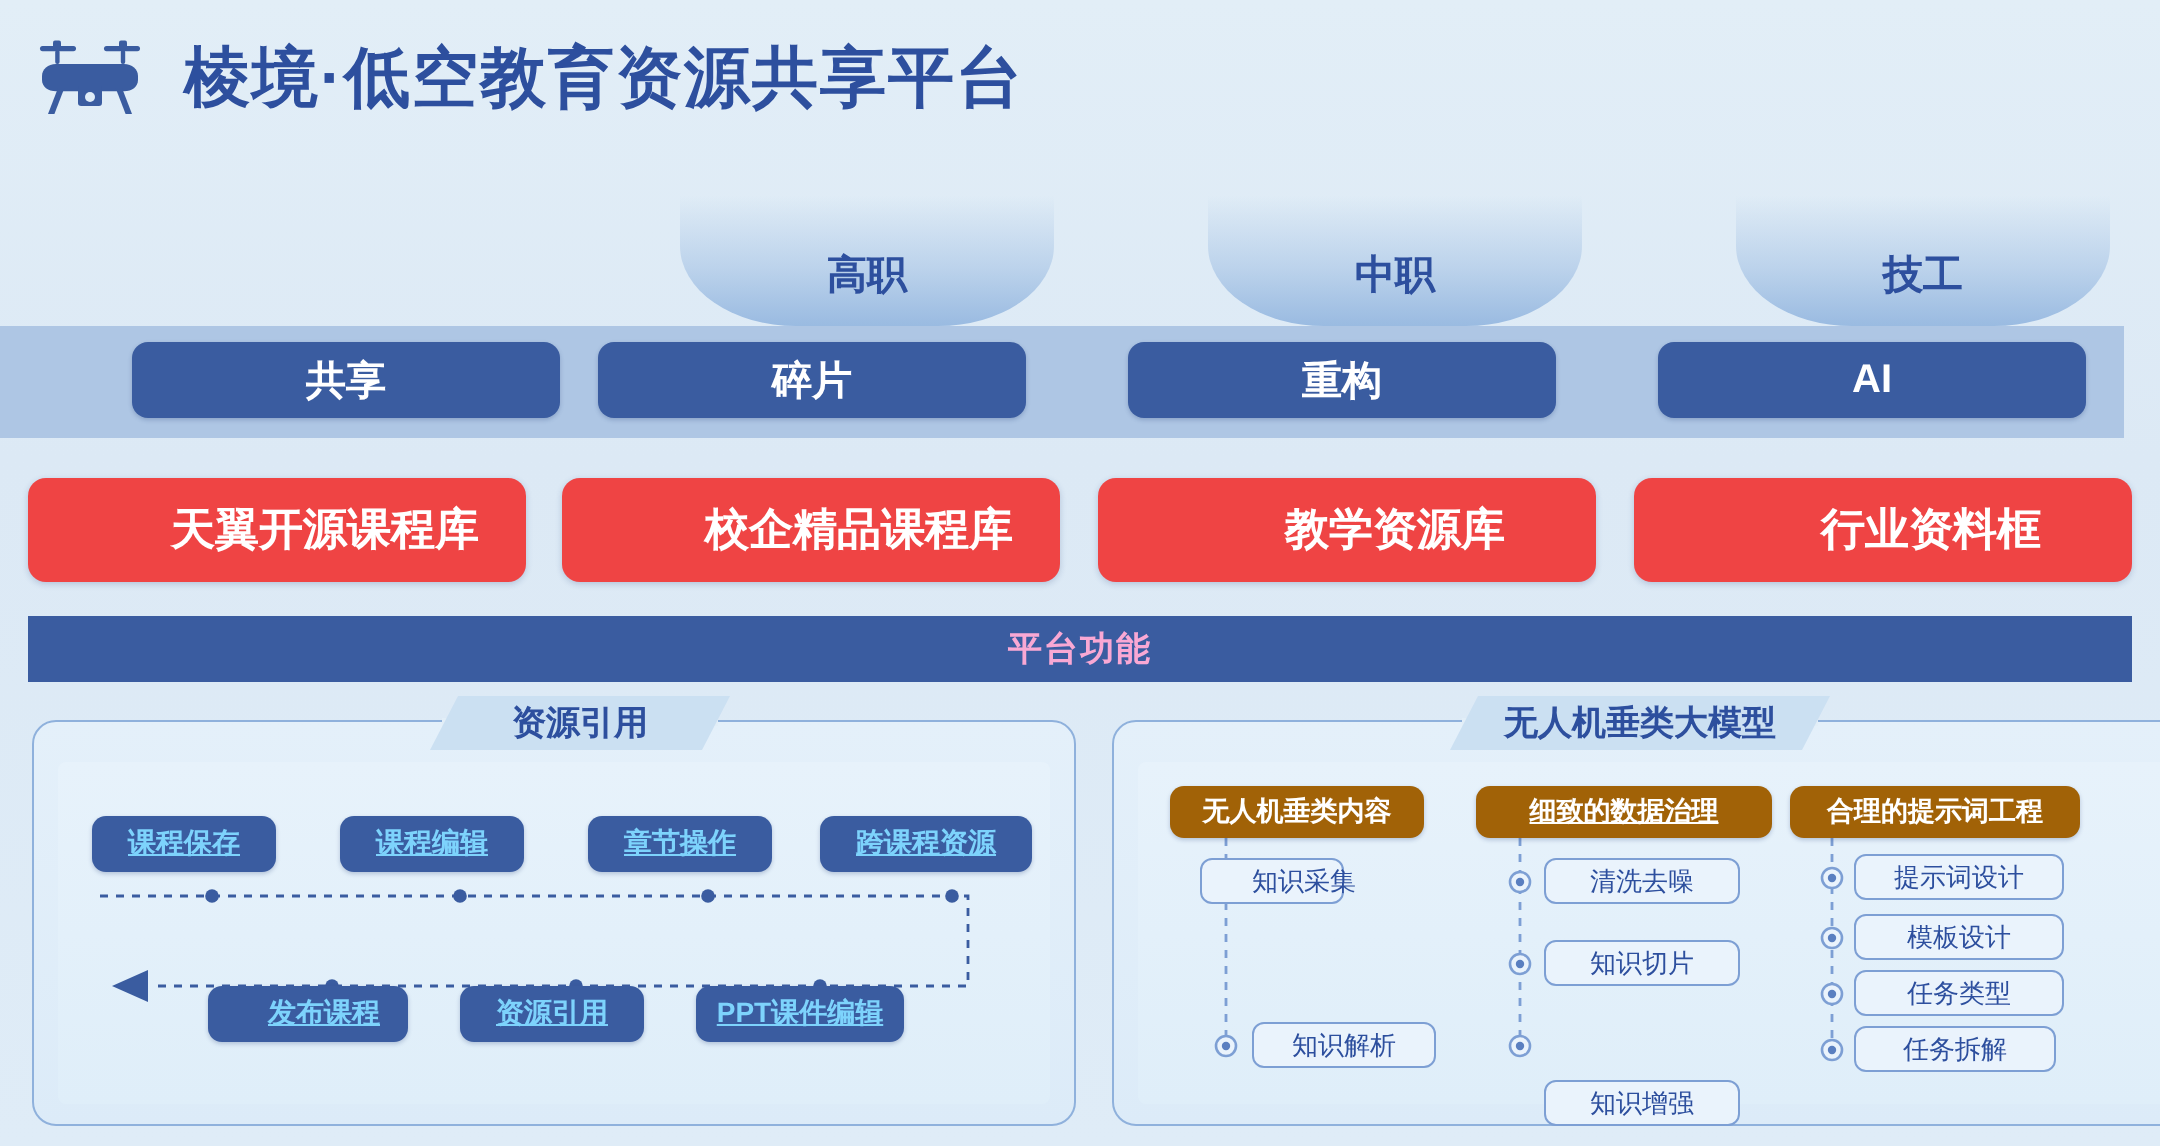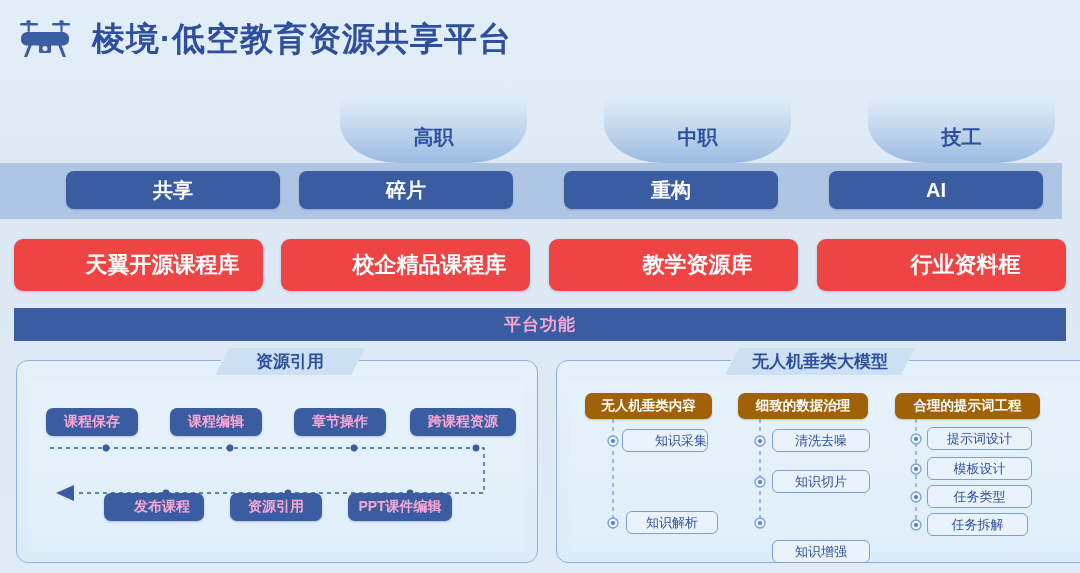--- a/index.html
+++ b/index.html
@@ -112,53 +112,54 @@
     position: absolute; top: -2px; height: 4px; background: #e2eef7;
   }
   .mask-left  { left: 204px; width: 138px; }
   .mask-right { left: 174px; width: 178px; }
 
   
   .chip {
     position: absolute; height: 28px;
     background: #3a5ca0; border-radius: 7px;
     display: flex; align-items: center; justify-content: center;
-    color: #f9a8d4; font-size: 14px; font-weight: bold;
+    color: #7dd3fc; font-size: 14px; font-weight: bold;
     box-shadow: 0 1px 2px rgba(30,60,120,0.25);
     white-space: nowrap;
+    text-decoration: underline;
   }
   .lr1-0 { left: 46px;  top: 408px; width: 92px; }
   .lr1-1 { left: 170px; top: 408px; width: 92px; }
   .lr1-2 { left: 294px; top: 408px; width: 92px; }
   .lr1-3 { left: 410px; top: 408px; width: 106px; }
   .lr2-0 { left: 104px; top: 493px; width: 100px; padding-left: 16px; }
   .lr2-1 { left: 230px; top: 493px; width: 92px; }
   .lr2-2 { left: 348px; top: 493px; width: 104px; }
 
   .flow-svg { position: absolute; left: 16px; top: 360px; width: 522px; height: 203px; pointer-events: none; }
 
   
   .col-head {
     position: absolute; height: 26px;
     background: #a16207; border-radius: 7px;
     display: flex; align-items: center; justify-content: center;
     color: #ffffff; font-size: 13.5px; font-weight: bold;
     box-shadow: 0 1px 2px rgba(30,60,120,0.25); white-space: nowrap;
   }
   .ch-0 { left: 585px; top: 393px; width: 127px; }
-  .ch-1 { left: 738px; top: 393px; width: 130px; }
+  .ch-1 { left: 738px; top: 393px; width: 148px; text-decoration: underline; }
   .ch-2 { left: 895px; top: 393px; width: 145px; }
 
   .node {
     position: absolute; height: 23px;
     background: #eaf3fc; border: 1.3px solid #7d9fd4; border-radius: 6px;
     display: flex; align-items: center; justify-content: center;
     color: #2d4f9e; font-size: 13px; white-space: nowrap;
   }
-  .n00 { left: 622px; top: 429px; width: 86px; padding-left: 32px; }
+  .n00 { left: 600px; top: 429px; width: 72px; padding-left: 32px; }
   .n01 { left: 626px; top: 511px; width: 92px; }
   .n10 { left: 772px; top: 429px; width: 98px; }
   .n11 { left: 772px; top: 470px; width: 98px; }
   .n12 { left: 772px; top: 540px; width: 98px; }
   .n20 { left: 927px; top: 427px; width: 105px; }
   .n21 { left: 927px; top: 457px; width: 105px; }
   .n22 { left: 927px; top: 485px; width: 105px; }
   .n23 { left: 927px; top: 513px; width: 101px; }
 
   .tree-svg { position: absolute; left: 556px; top: 360px; width: 510px; height: 203px; pointer-events: none; }

